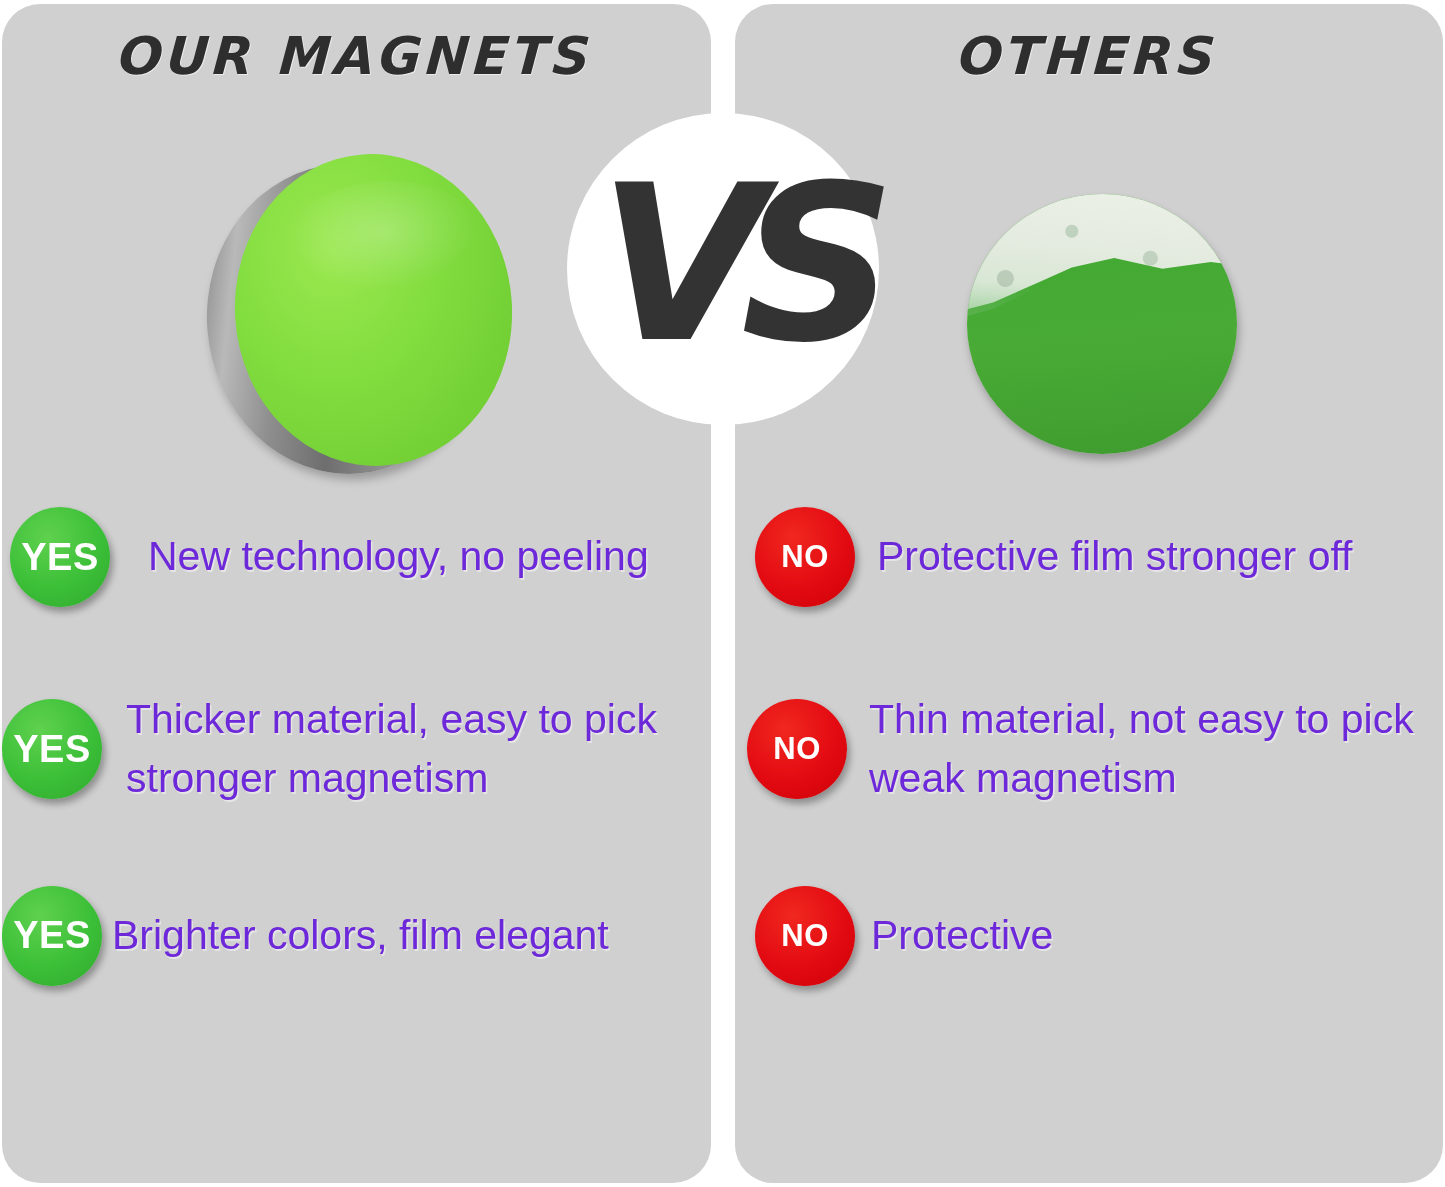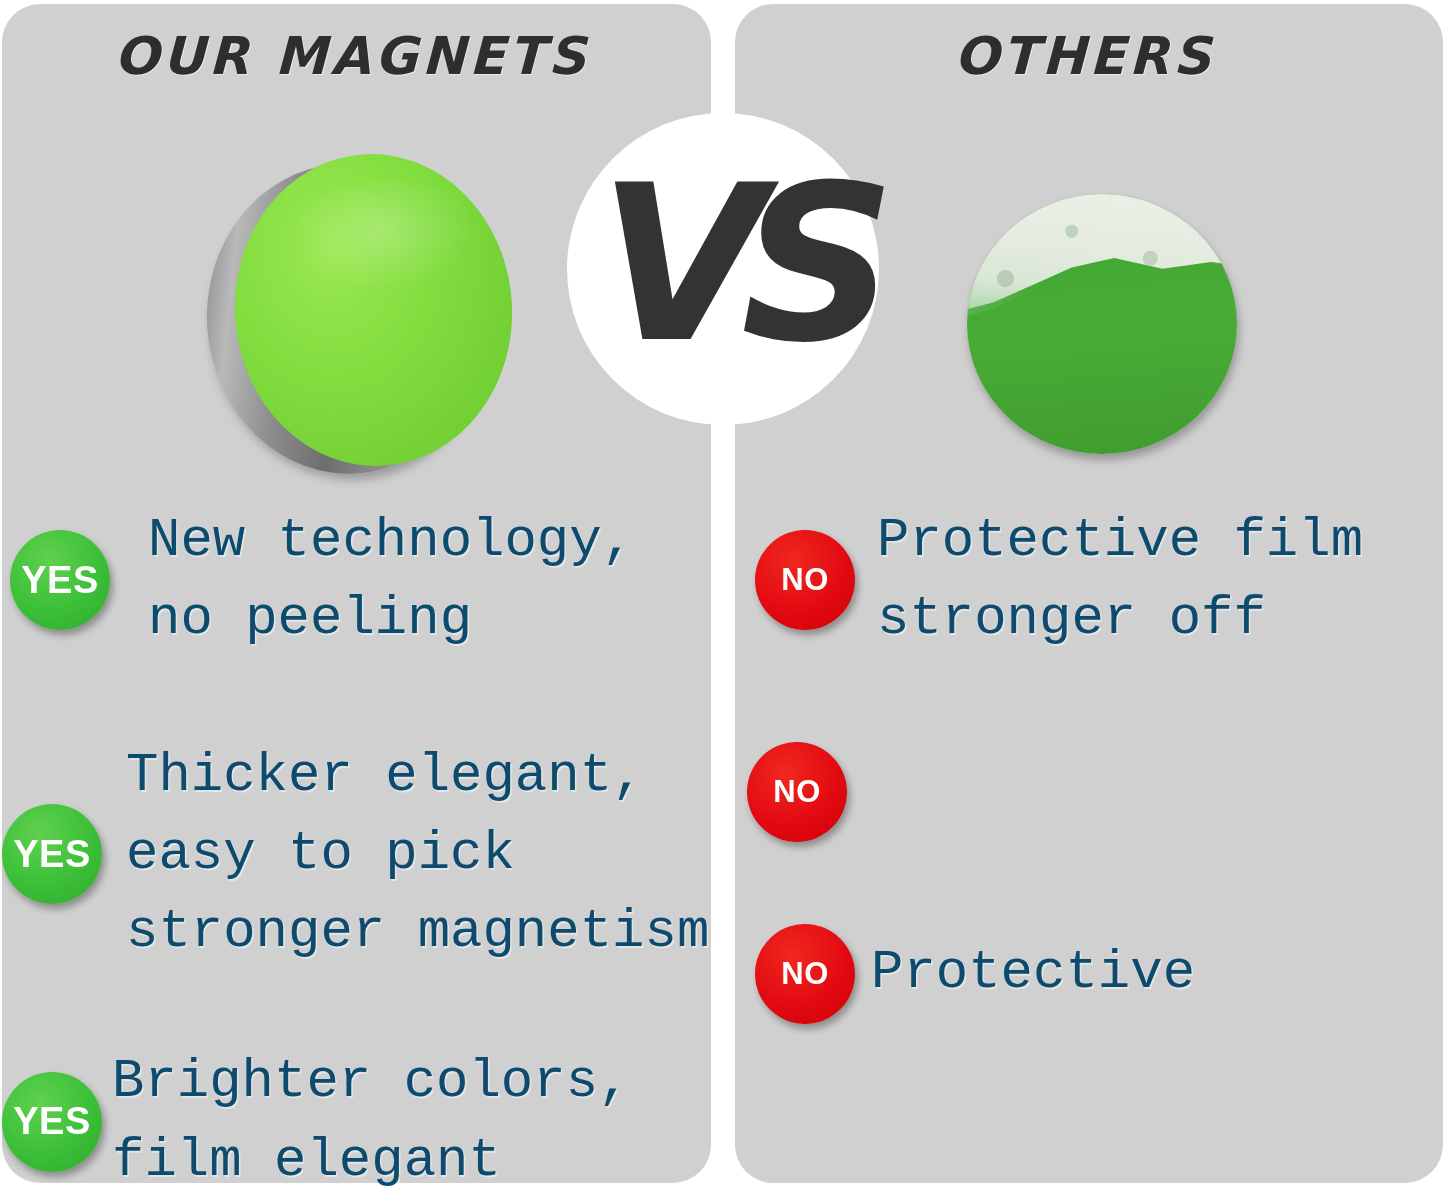--- a/index.html
+++ b/index.html
@@ -192,23 +192,23 @@
   .badge.yes {
     background: radial-gradient(circle at 38% 30%, #5fd14f 0%, #3cbf38 55%, #2fa92e 100%);
     font-size: 38px;
   }
   .badge.no {
     background: radial-gradient(circle at 38% 30%, #f0281f 0%, #e30a12 55%, #cc0006 100%);
     font-size: 31px;
   }
 
   .feature-text {
-    font-family: Liberation Mono, monospace;
-    font-size: 54px;
-    color: #0c4a6e;
+    font-family: Liberation Sans, sans-serif;
+    font-size: 41px;
+    color: #6d28d9;
     line-height: 1.45;
     white-space: pre-line;
     text-shadow: 1.5px 1.5px 0 rgba(255,255,255,0.45);
   }
 
   
   .panel.left  .features { padding-left: 0; }
   .panel.left  .feature-row.r1 { padding-left: 8px; }
   .panel.left  .feature-row.r1 .feature-text { margin-left: 38px; }
   .panel.left  .feature-row.r2 { padding-left: 0px; }
@@ -244,21 +244,21 @@
 
     <div class="features">
 
       <div class="feature-row r1">
         <div class="badge yes">YES</div>
         <div class="feature-text">New technology, no peeling</div>
       </div>
 
       <div class="feature-row r2">
         <div class="badge yes">YES</div>
-        <div class="feature-text">Thicker elegant,  easy to pick
+        <div class="feature-text">Thicker material,  easy to pick
 stronger magnetism</div>
       </div>
 
       <div class="feature-row r3">
         <div class="badge yes">YES</div>
         <div class="feature-text">Brighter colors, film elegant</div>
       </div>
 
     </div>
   </div>
@@ -278,20 +278,22 @@
 
     <div class="features">
 
       <div class="feature-row r1">
         <div class="badge no">NO</div>
         <div class="feature-text">Protective film stronger off</div>
       </div>
 
       <div class="feature-row r2">
         <div class="badge no">NO</div>
+        <div class="feature-text">Thin material, not easy to pick
+weak magnetism</div>
       </div>
 
       <div class="feature-row r3">
         <div class="badge no">NO</div>
         <div class="feature-text">Protective</div>
       </div>
 
     </div>
   </div>
 

